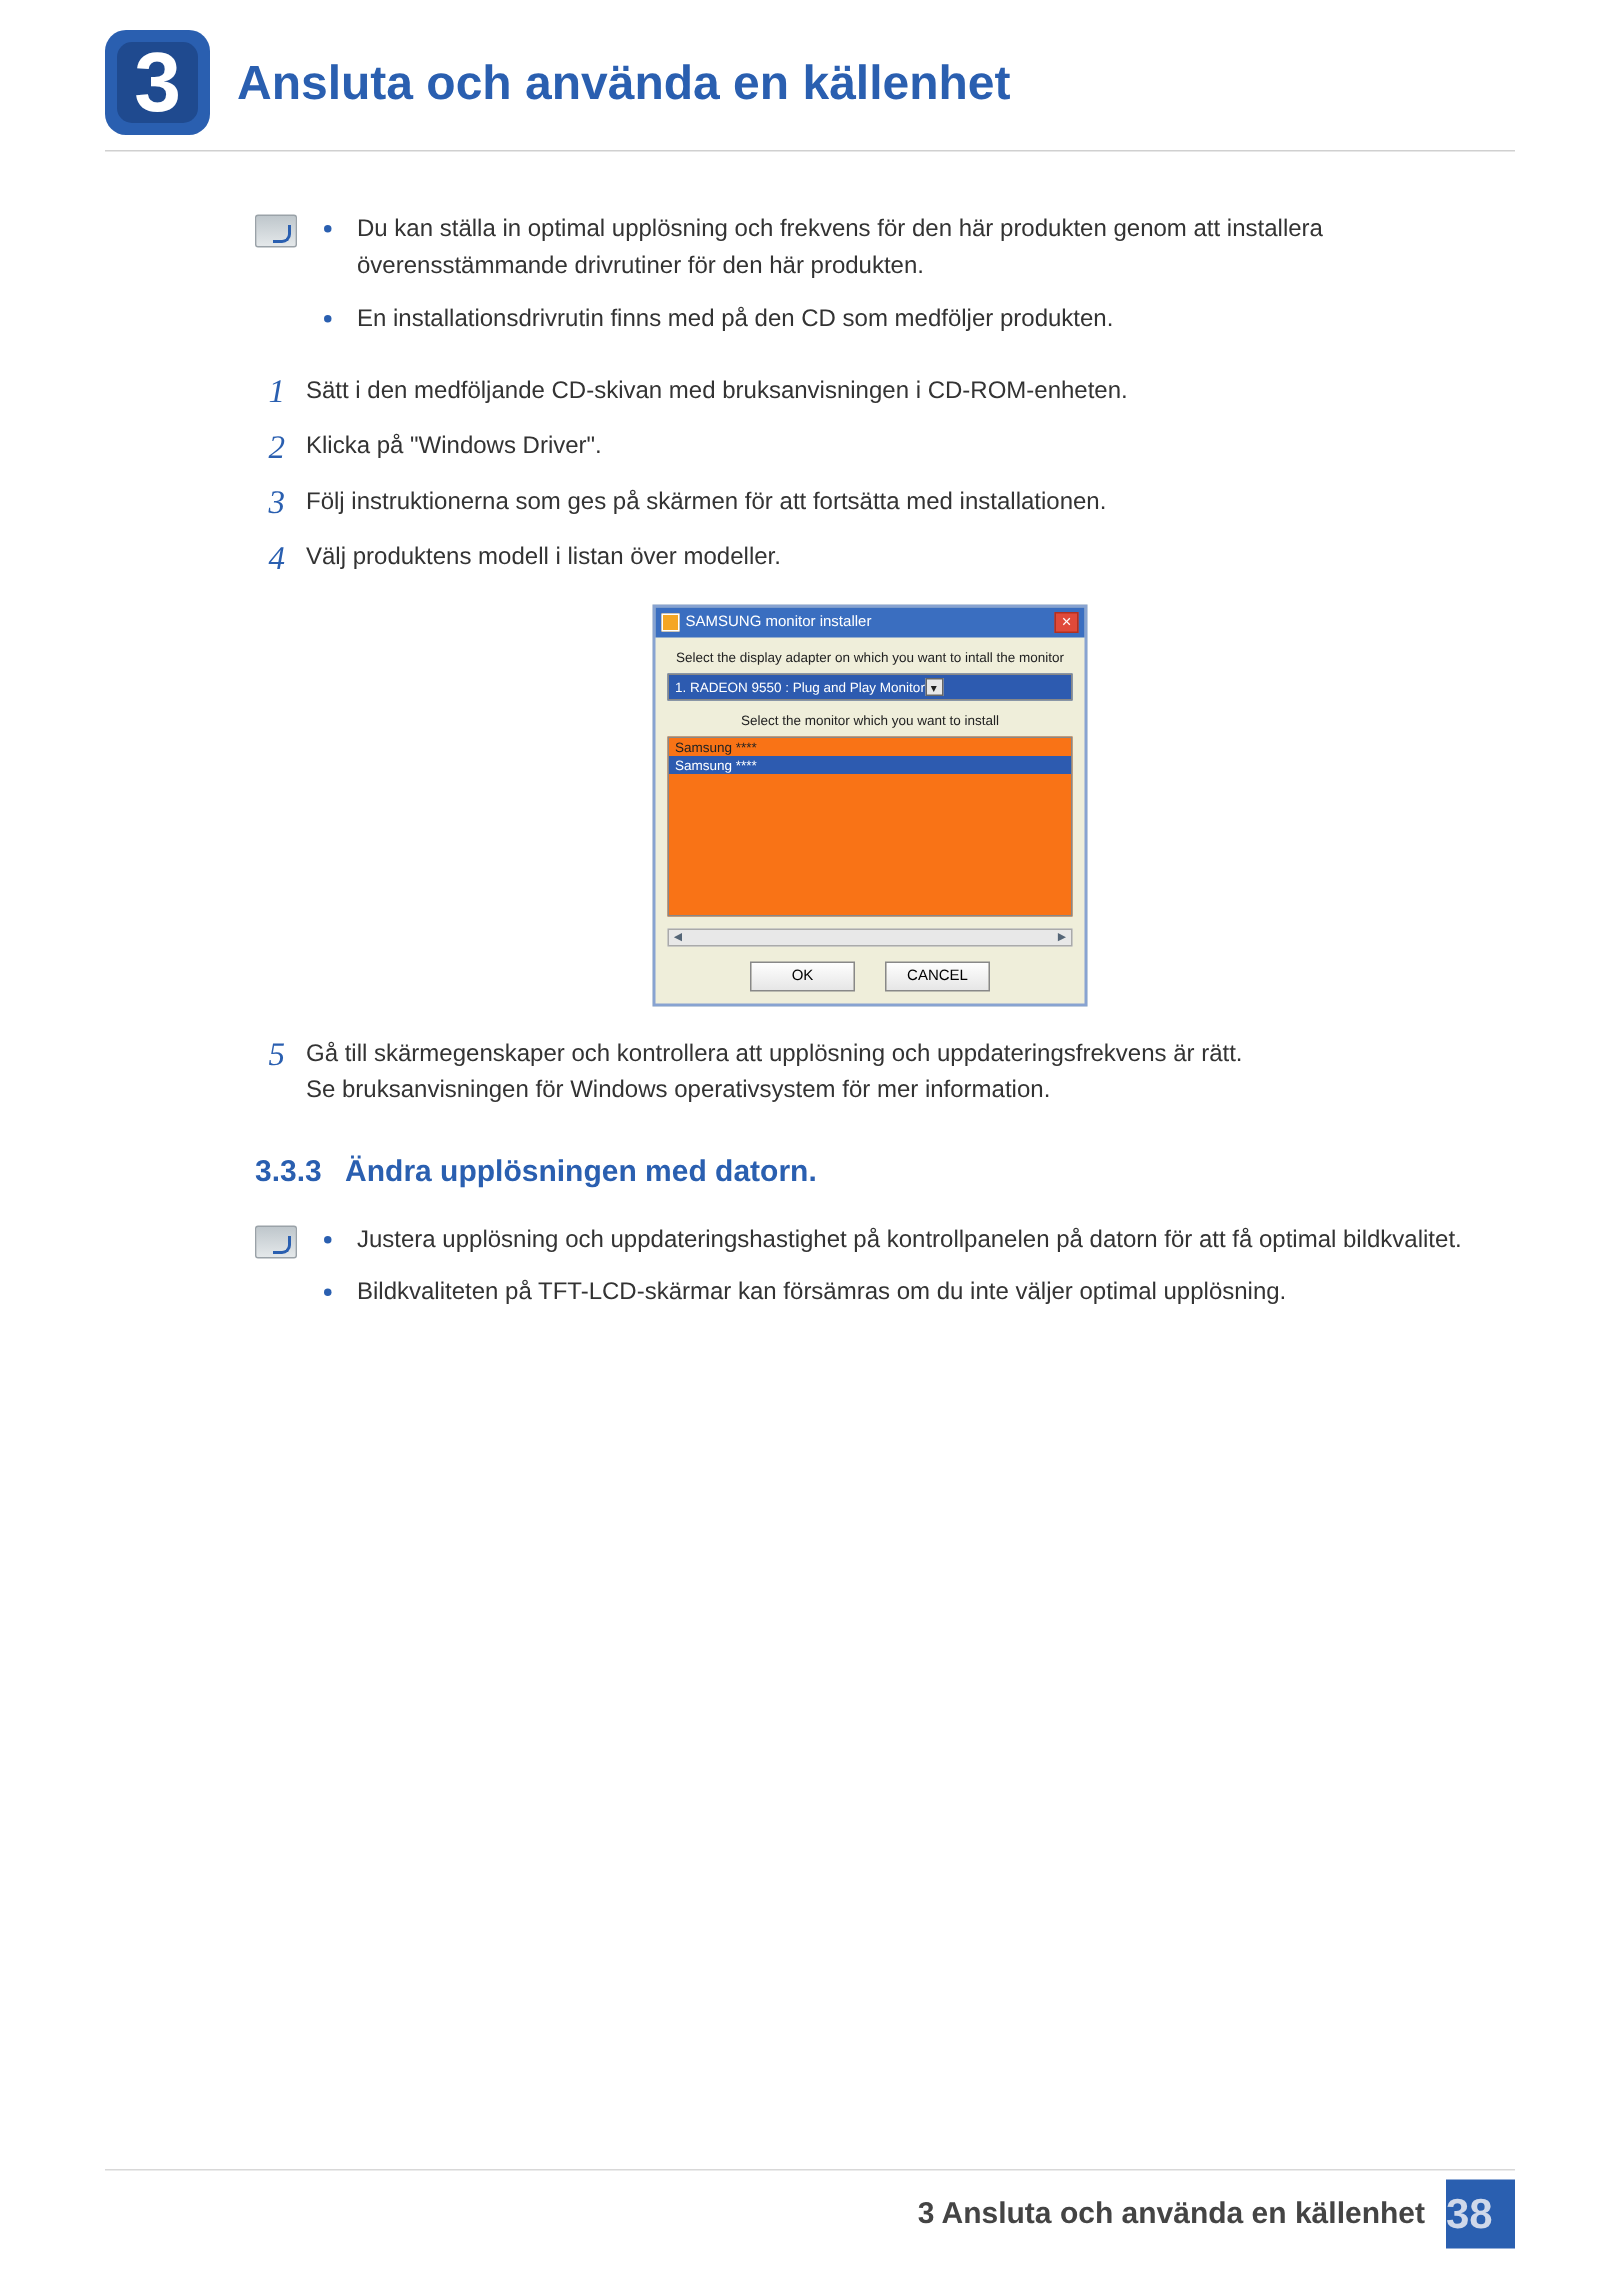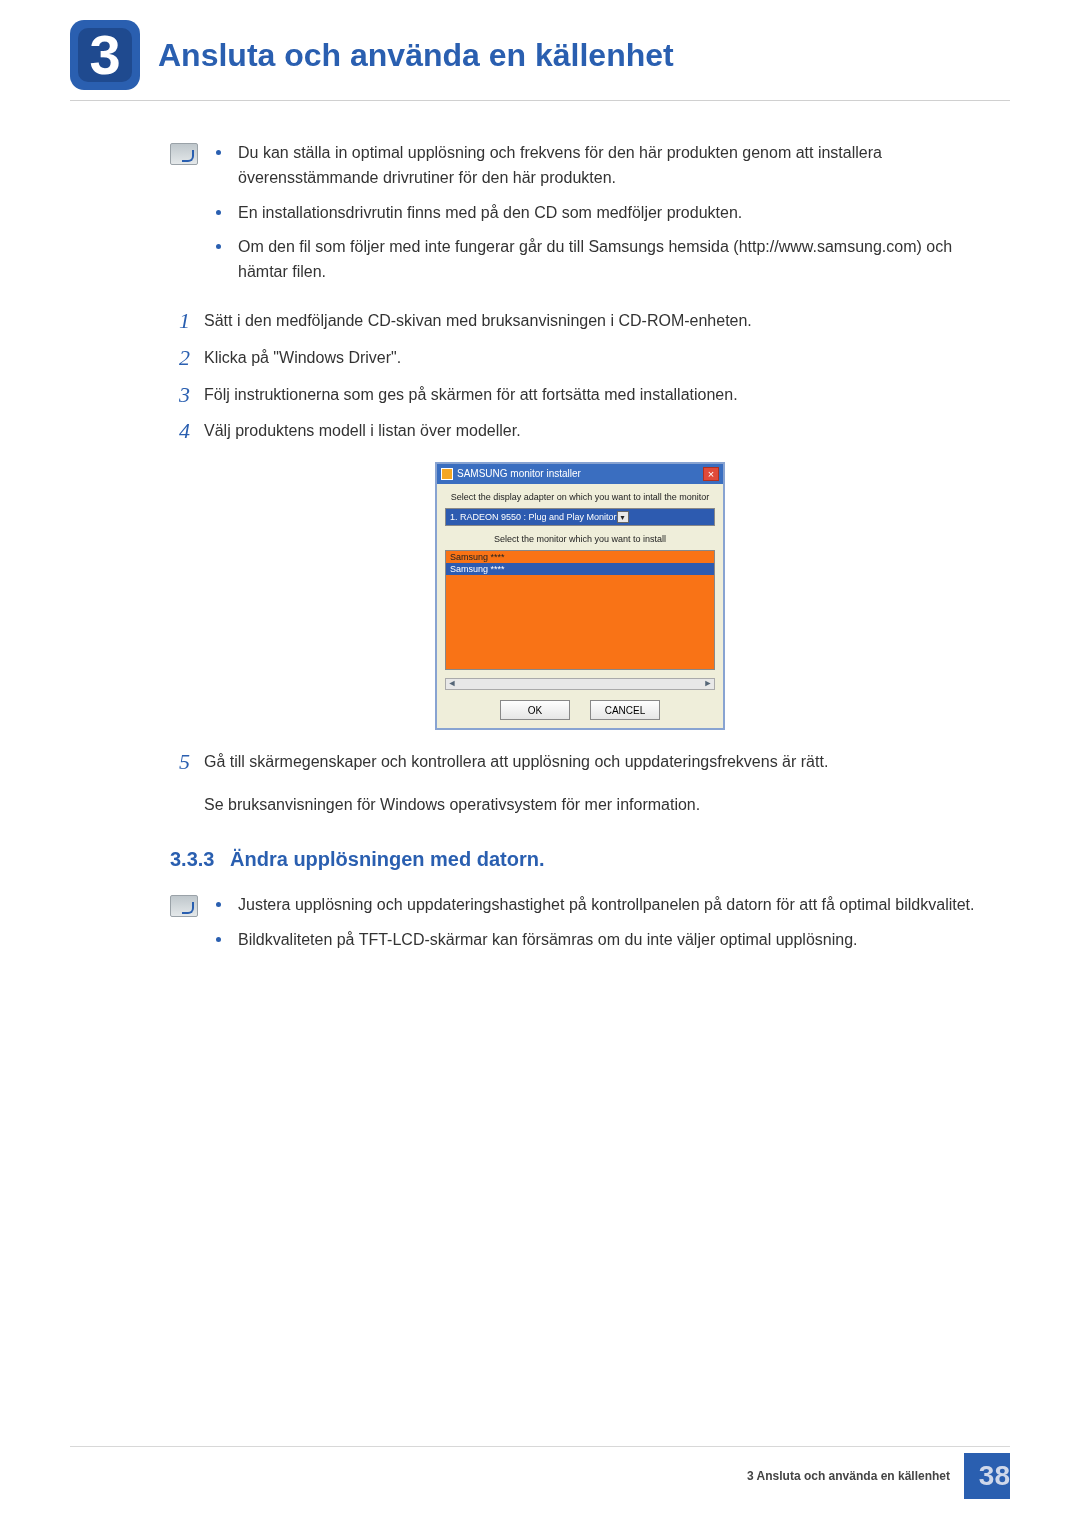--- a/index.html
+++ b/index.html
@@ -139,21 +139,21 @@
     flex-shrink: 0;
   }
   .step-text {
     font-size: 16px;
     line-height: 1.55;
     color: #333;
     flex: 1;
   }
   .step-text .sub {
     display: block;
-    margin-top: 18px;
+    margin-top: 0;
   }
   .installer {
     width: 290px;
     margin: 18px auto 20px auto;
     border: 2px solid #88a3d1;
     background: #efeeda;
     font-size: 9px;
     color: #222;
   }
   .installer-titlebar {
@@ -263,31 +263,31 @@
   }
   .footer {
     position: absolute;
     bottom: 28px;
     right: 70px;
     display: flex;
     align-items: center;
     gap: 14px;
   }
   .footer-text {
-    font-size: 12px;
+    font-size: 20px;
     color: #444;
     font-weight: bold;
   }
   .page-num-box {
     width: 46px;
     height: 46px;
     background: #2a5fb0;
     display: flex;
     align-items: center;
-    justify-content: flex-end;
+    justify-content: flex-start;
   }
   .page-num {
     color: #cfd8ea;
     font-size: 28px;
     font-weight: bold;
   }
   .footer-rule {
     position: absolute;
     bottom: 80px;
     left: 70px;
@@ -310,21 +310,20 @@
   </div>
 
   <div class="content">
 
 
     <div class="note-row">
       <div class="note-icon"></div>
       <ul class="bullet-list">
         <li>Du kan ställa in optimal upplösning och frekvens för den här produkten genom att installera överensstämmande drivrutiner för den här produkten.</li>
         <li>En installationsdrivrutin finns med på den CD som medföljer produkten.</li>
-        <li>Om den fil som följer med inte fungerar går du till Samsungs hemsida (http://www.samsung.com) och hämtar filen.</li>
       </ul>
     </div>
 
     <ol class="steps">
       <li>
         <span class="step-num">1</span>
         <span class="step-text">Sätt i den medföljande CD-skivan med bruksanvisningen i CD-ROM-enheten.</span>
       </li>
       <li>
         <span class="step-num">2</span>

